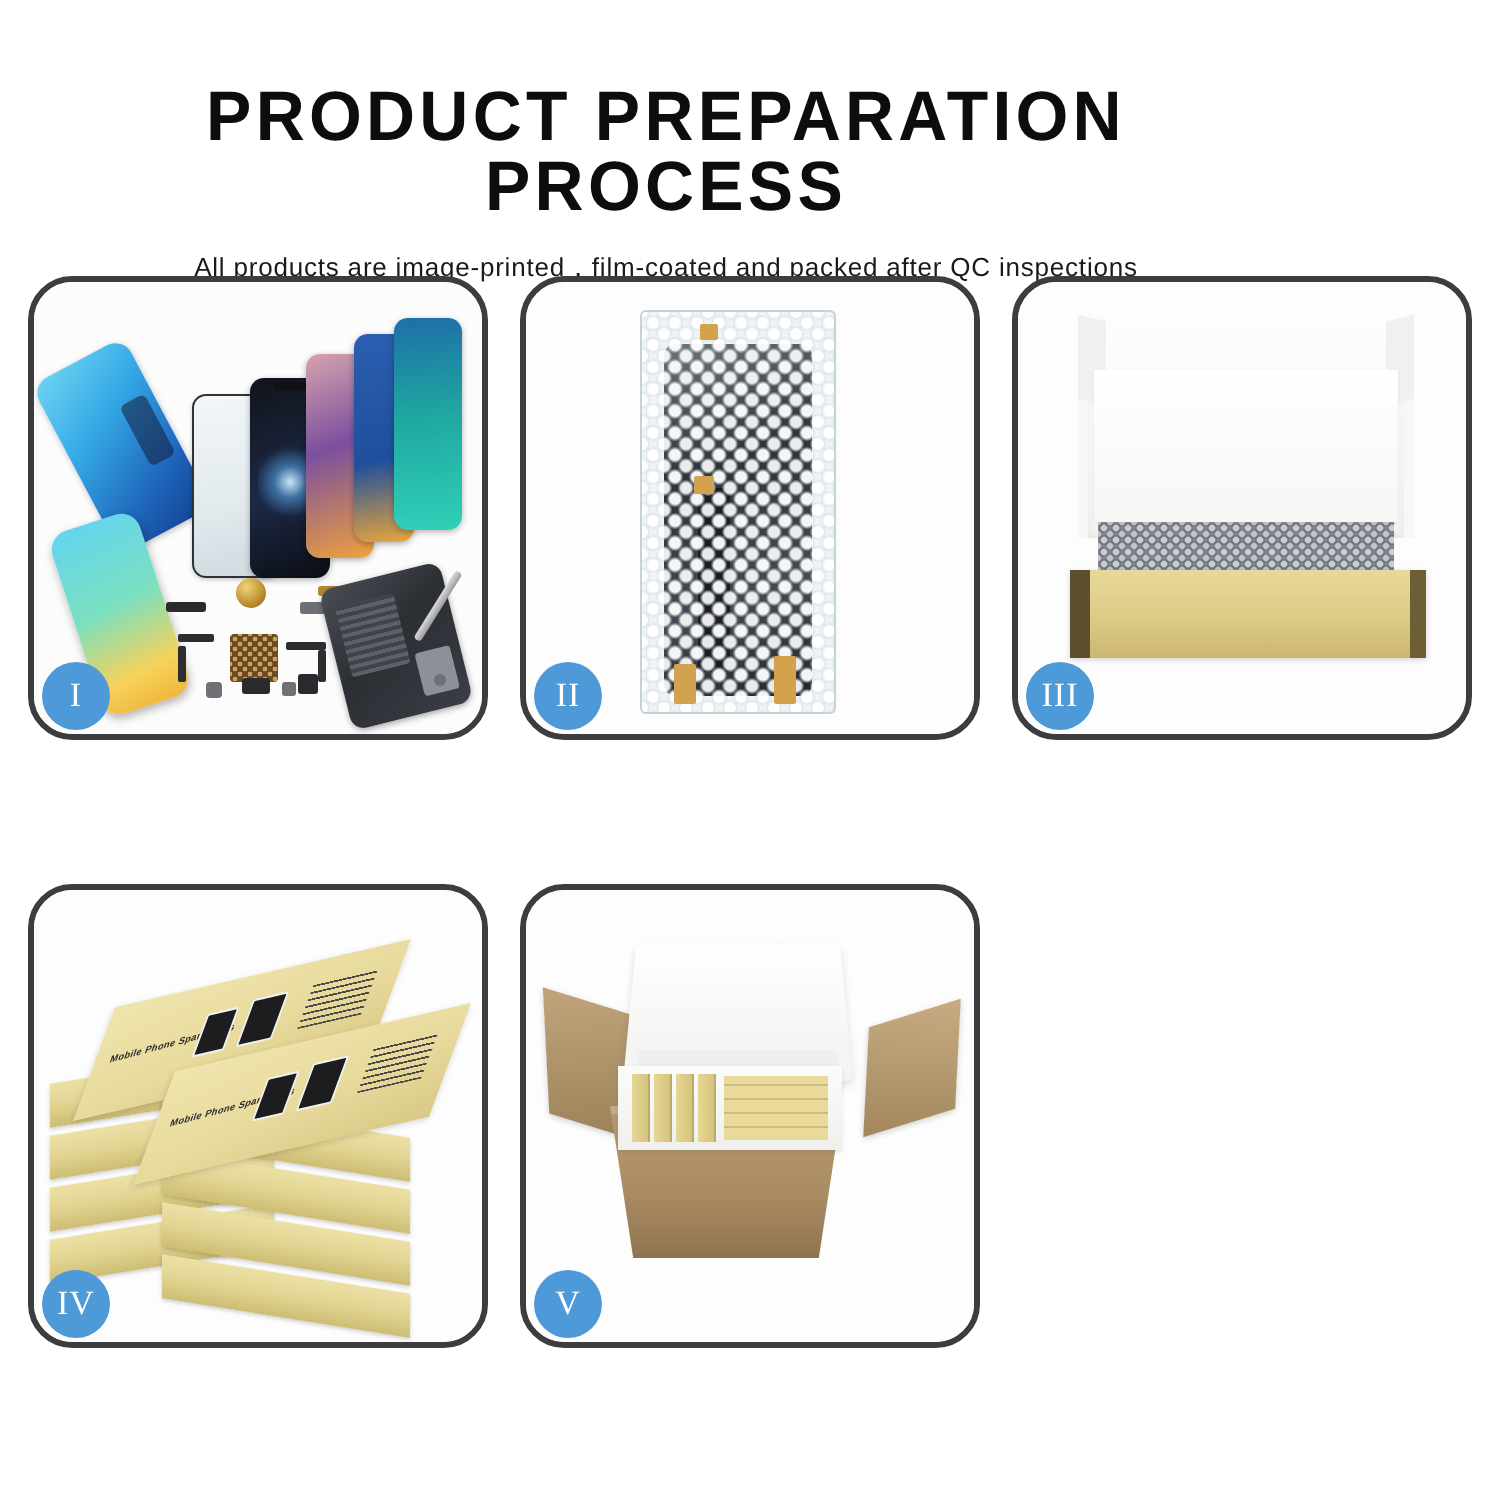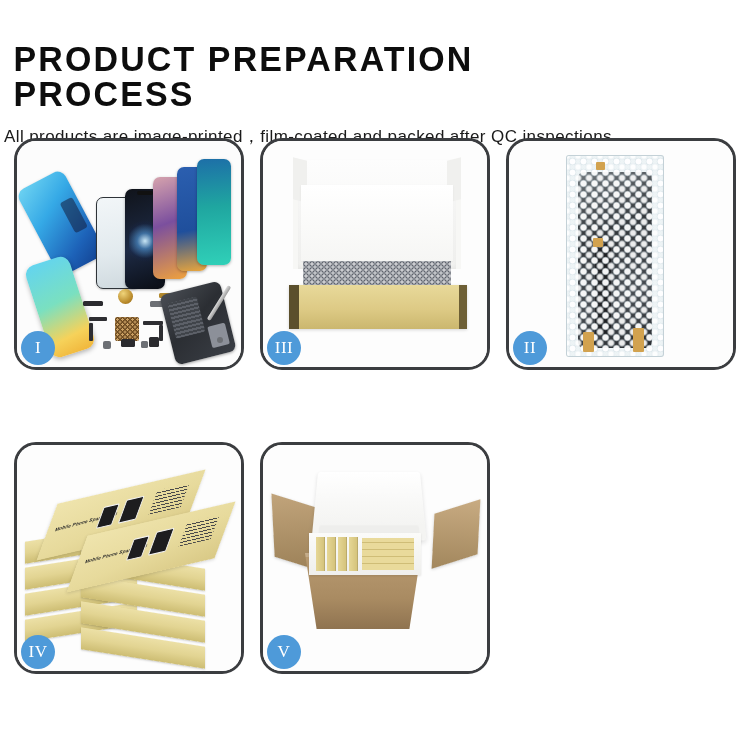--- a/index.html
+++ b/index.html
@@ -5,33 +5,33 @@
   * { box-sizing: border-box; margin: 0; padding: 0; }
   html, body {
     width: 750px; height: 750px;
     background: #ffffff;
     font-family: "Liberation Sans", sans-serif;
     overflow: hidden;
   }
   .page { position: relative; width: 750px; height: 750px; }
 
   
-  .header { position: absolute; top: 0; left: 4px; width: 634px; text-align: left; }
+  .header { position: absolute; top: 0; left: 16px; width: 634px; text-align: center; }
   .title {
     margin-top: 41px;
     font-size: 35px;
     font-weight: 700;
     letter-spacing: 2.2px;
     color: #0d0d0d;
     line-height: 1.0;
     transform: scaleX(0.97);
   }
   .subtitle {
     margin-top: 14px;
-    font-size: 17px;
+    font-size: 13px;
     font-weight: 400;
     letter-spacing: 0.4px;
     color: #1a1a1a;
   }
 
   
   .grid {
     position: absolute;
     top: 138px; left: 14px;
     width: 722px;
@@ -379,45 +379,45 @@
             <div class="tweezer" style="left:200px;top:142px;"></div>
             <div class="chip s" style="left:200px;top:196px;width:6px;height:6px;border-radius:50%;"></div>
           </div>
         </div>
       </div>
       <div class="badge">I</div>
     </div>
 
     <div class="panel">
       <div class="panel-inner">
-        <div class="scene p3">
-          <div class="flat-lid"></div>
-          <div class="foam-sheet"></div>
-          <div class="gray-bubble"></div>
-          <div class="kraft-tray"></div>
-        </div>
-      </div>
-      <div class="badge">III</div>
-    </div>
-
-    <div class="panel">
-      <div class="panel-inner">
         <div class="scene p2">
           <div class="bubble-bag">
             <div class="inner-screen"></div>
             <div class="inner-flex"></div>
             <div class="tape" style="left:29px;top:6px;width:9px;height:8px;"></div>
             <div class="tape" style="left:26px;top:82px;width:10px;height:9px;"></div>
             <div class="tape" style="left:16px;top:176px;width:11px;height:20px;"></div>
             <div class="tape" style="left:66px;top:172px;width:11px;height:24px;"></div>
             <div class="bubbles"></div>
           </div>
         </div>
       </div>
       <div class="badge">II</div>
+    </div>
+
+    <div class="panel">
+      <div class="panel-inner">
+        <div class="scene p3">
+          <div class="flat-lid"></div>
+          <div class="foam-sheet"></div>
+          <div class="gray-bubble"></div>
+          <div class="kraft-tray"></div>
+        </div>
+      </div>
+      <div class="badge">III</div>
     </div>
 
     <div class="panel">
       <div class="panel-inner">
         <div class="scene p4">
           <div class="stack">
             <div class="sbox left" style="top:70px;"></div>
             <div class="sbox left" style="top:96px;"></div>
             <div class="sbox left" style="top:122px;"></div>
             <div class="sbox left" style="top:148px;"></div>

